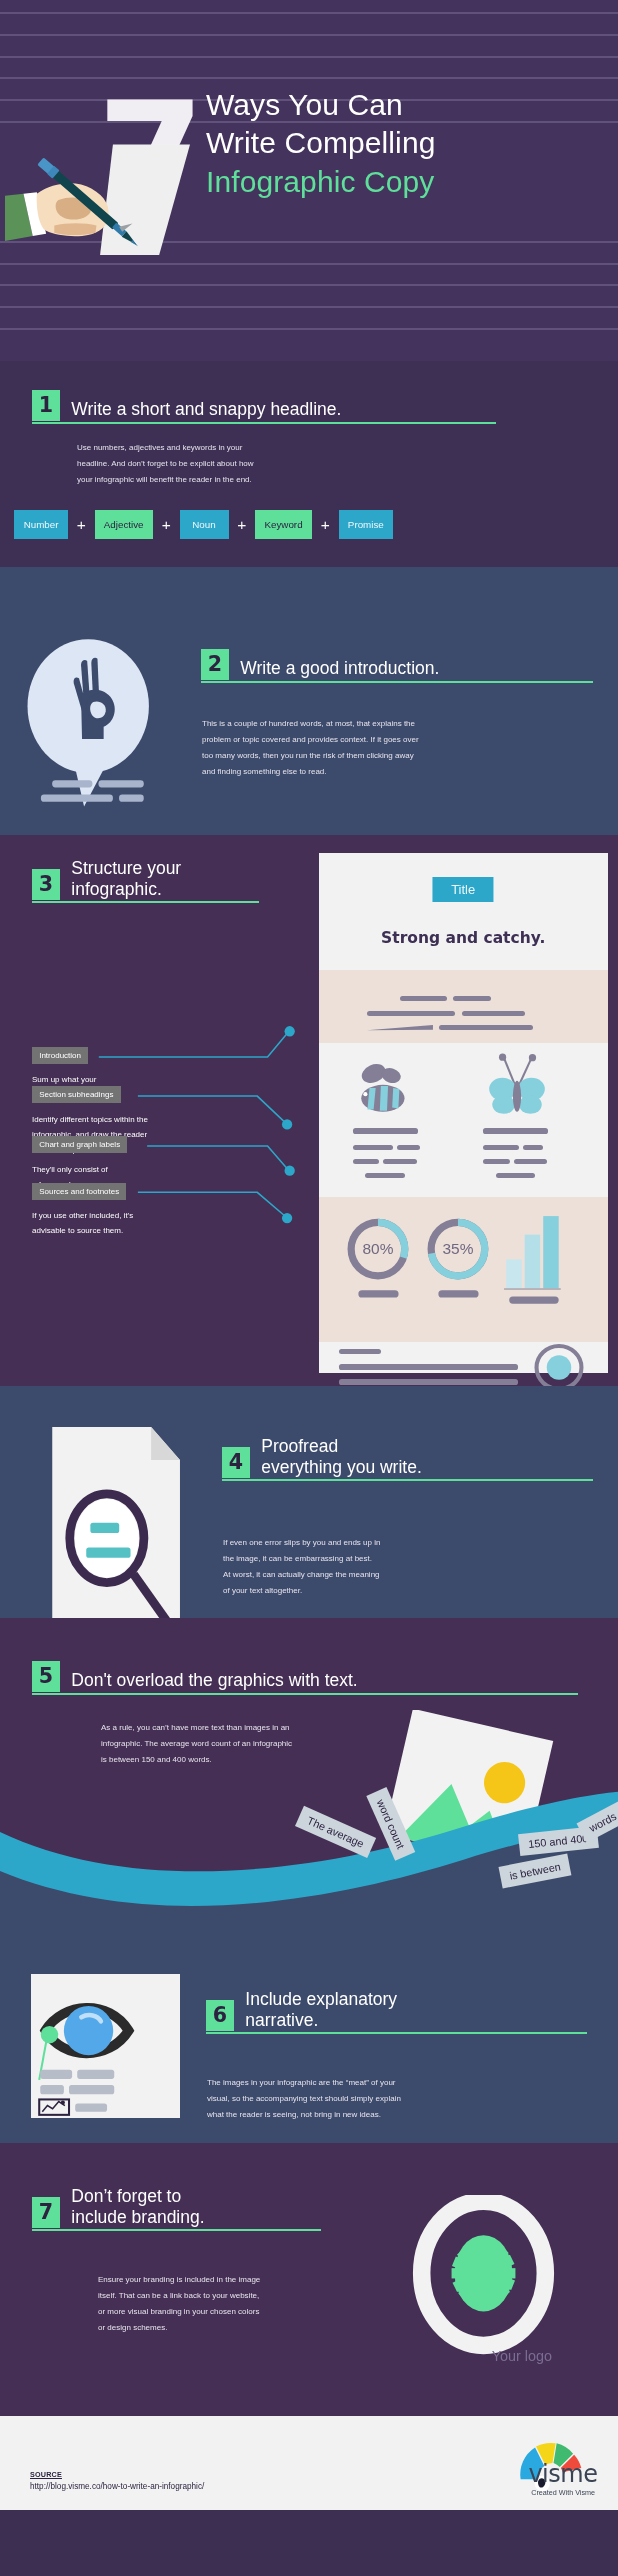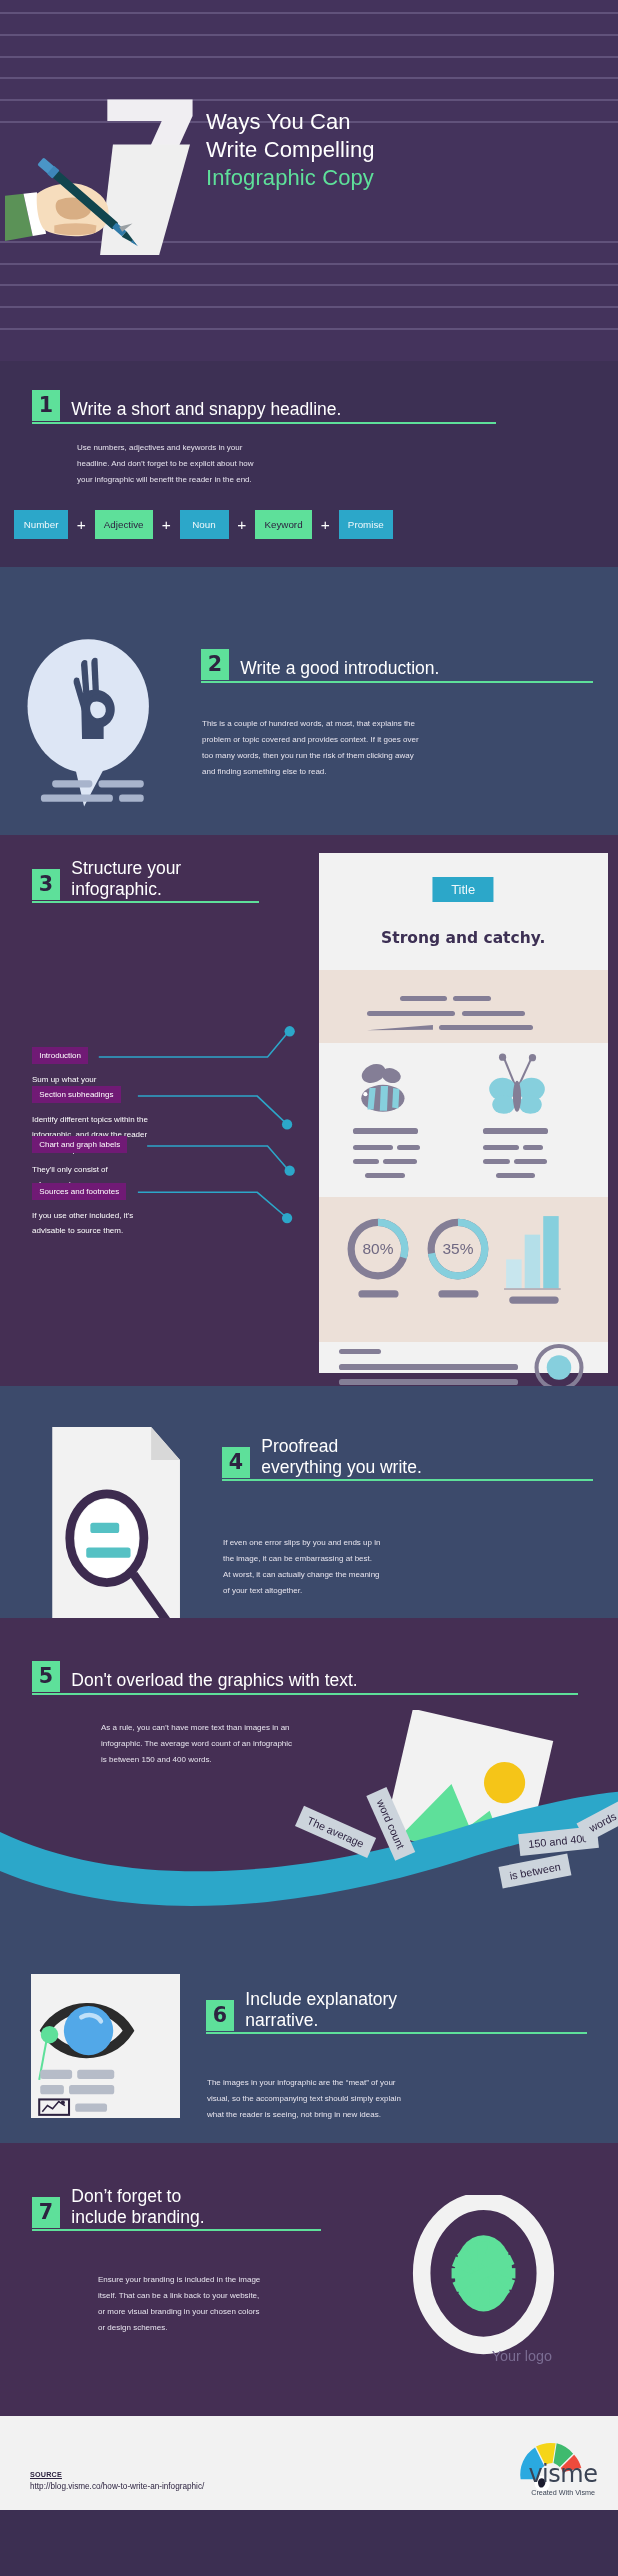--- a/index.html
+++ b/index.html
@@ -24,22 +24,22 @@
     position: absolute; left: 0; width: 100%; height: 1.5px;
     background: #6b5d86; opacity: .75;
   }
   .hero-big7 {
     position: absolute; left: 97px; top: 96px;
     font-size: 155px; line-height: .82; font-weight: 700;
     color: #f0eef2; letter-spacing: -4.1px;
     font-family: "DejaVu Sans", sans-serif;
   }
   .hero-title {
-    position: absolute; left: 206px; top: 108px;
-    font-size: 22px; line-height: 1.28; font-weight: 400;
+    position: absolute; left: 206px; top: 86px;
+    font-size: 30px; line-height: 1.28; font-weight: 400;
     color: #ffffff; letter-spacing: 0.1px;
   }
   .hero-title .accent { color: #5ee09a; font-weight: 400; }
 
   
   .hand-wrap { position: absolute; left: 5.2px; top: 144px; width: 185px; height: 155px; }
 
   
   .step-head { display: flex; align-items: flex-end; position: relative; }
   .step-num {
@@ -81,21 +81,21 @@
   .s2-head { position: absolute; left: 201px; top: 82px; width: 392px; }
   .s2-body { position: absolute; left: 202px; top: 149px; width: 376px; }
   .bubble-wrap { position: absolute; left: 20.6px; top: 62px; width: 155px; height: 180px; }
 
   
   .s3 { position: relative; height: 551px; }
   .s3-head { position: absolute; left: 32px; top: 23px; width: 227px; }
   .s3-intro { position: absolute; left: 77px; top: 113px; width: 170px;
               color:#e7e4ee; font-size:8px; line-height:1.95; white-space:pre-line; }
   .s3-label {
-    position: absolute; background: #701a75; color: #fff;
+    position: absolute; background: #737373; color: #fff;
     font-size: 8px; padding: 3.6px 7.2px 4.1px 7.2px; white-space: nowrap;
   }
   .s3-desc { position: absolute; color: #ffffff; font-size: 8px;
              line-height: 1.85; white-space: pre-line; }
   .mock {
     position: absolute; right: 10.3px; top: 17.5px; width: 289px; height: 520px;
     background: #f2f2f2;
   }
   .mock-stripe { position: absolute; left: 0; width: 100%; background: #ece0d8; }
   .mock-titlepill {

